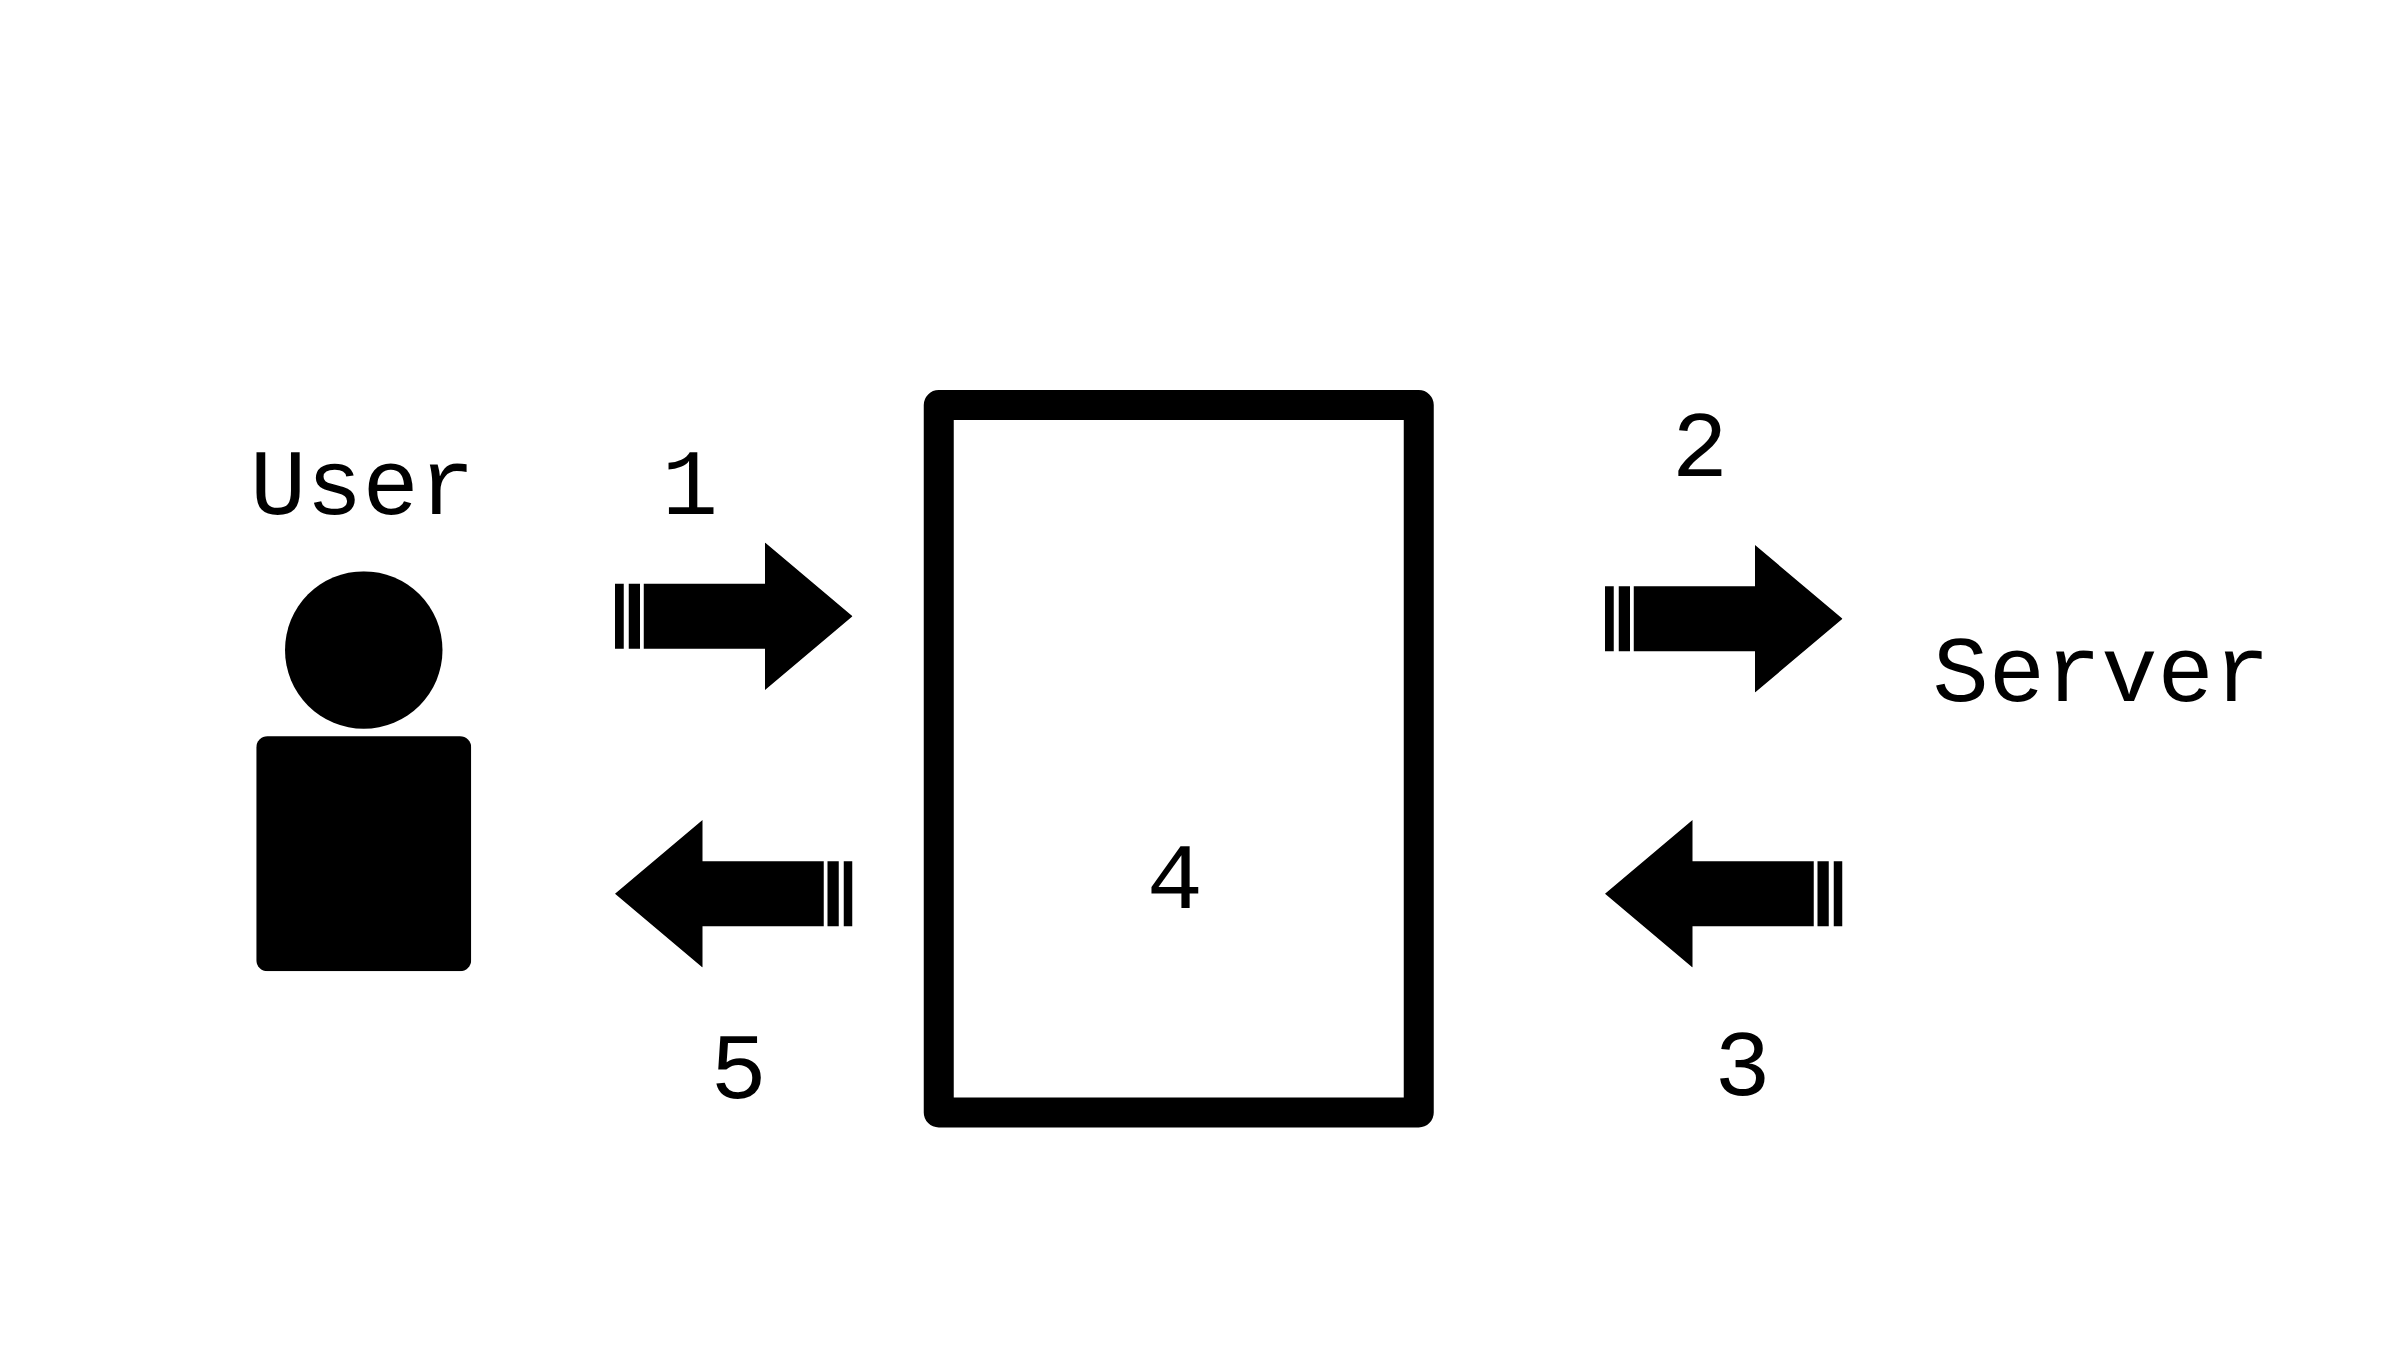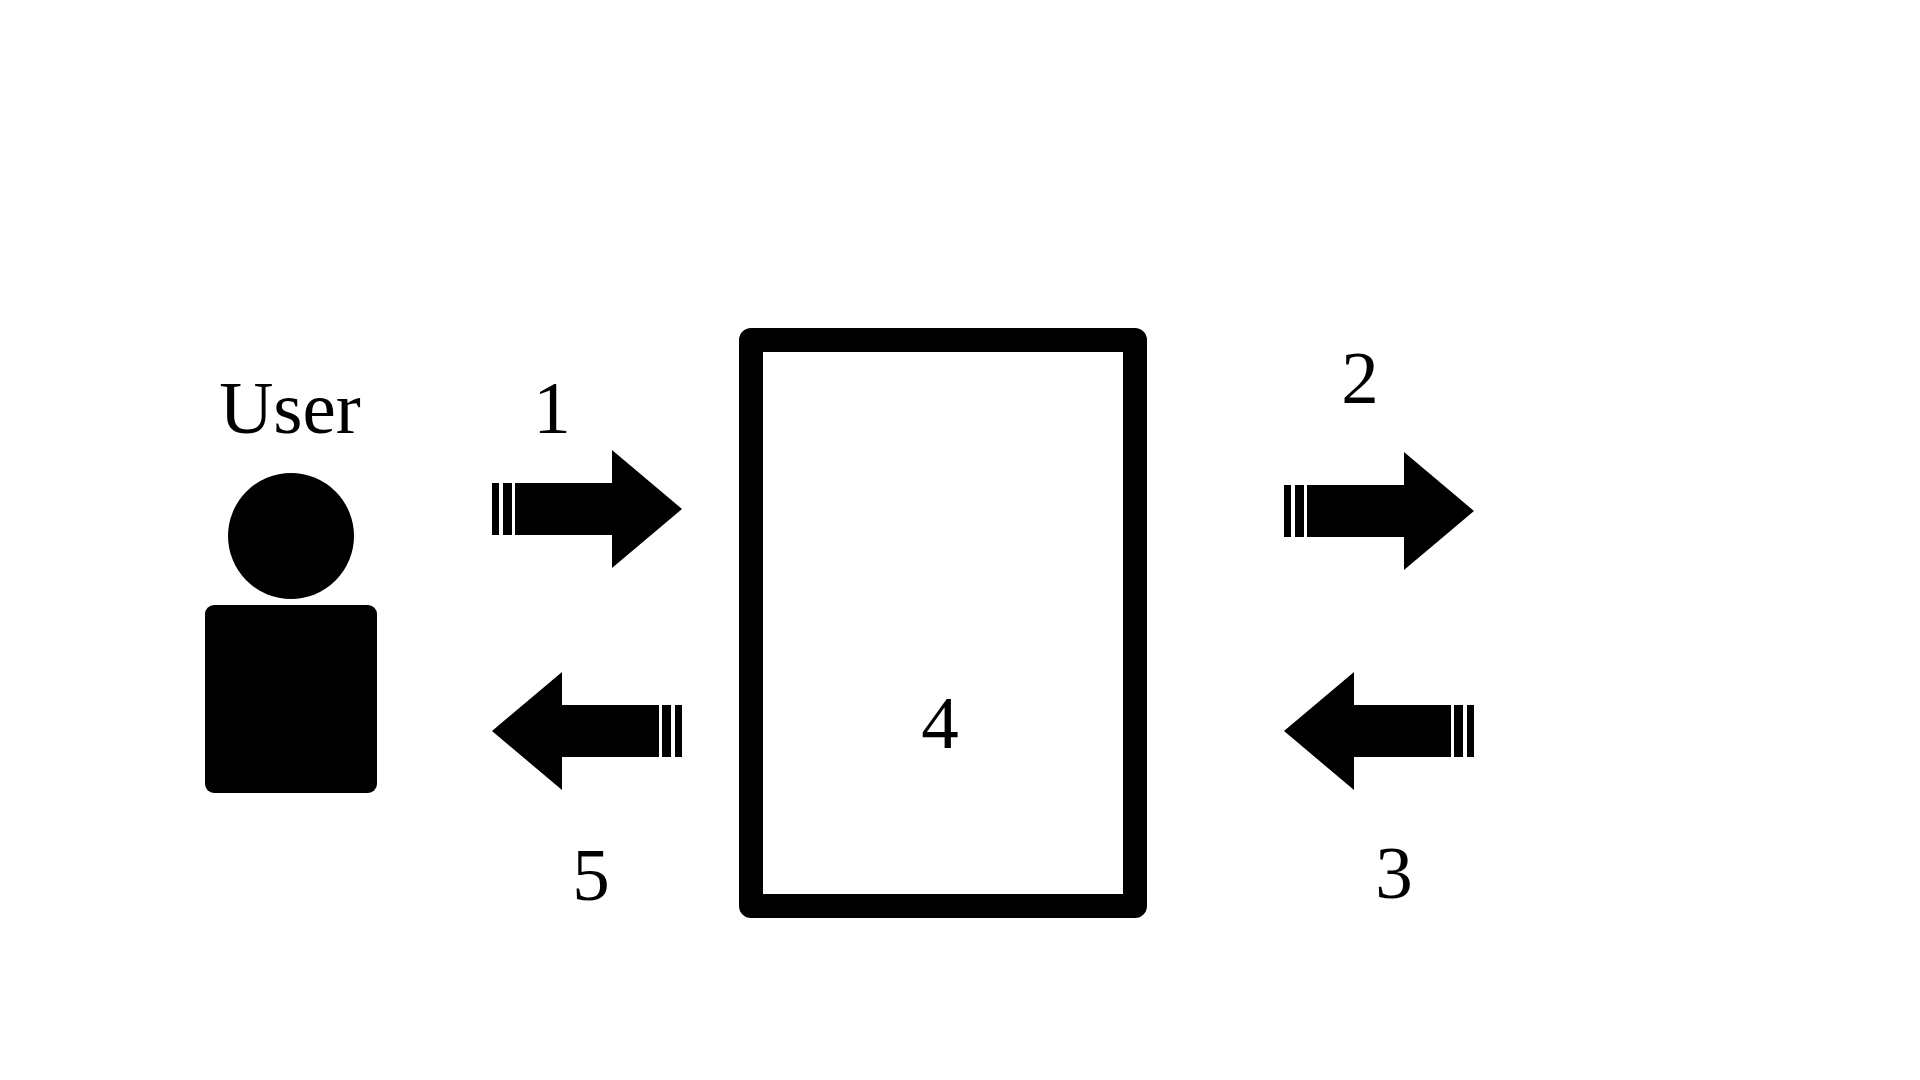--- a/index.html
+++ b/index.html
@@ -3,23 +3,22 @@
 <meta charset="utf-8">
 <style>
   :root { --ink: #000000; --bg: #ffffff; }
   * { margin: 0; padding: 0; box-sizing: border-box; }
   html, body { width: 1920px; height: 1080px; background: var(--bg); overflow: hidden; }
   .stage {
     position: relative;
     width: 1920px;
     height: 947px;
     background: var(--bg);
-    font-family: Liberation Serif, serif;
+    font-family: Liberation Mono, monospace;
     color: var(--ink);
-    margin-top: 16px;
   }
   .lbl {
     position: absolute;
     transform: translateX(-50%);
     font-size: 75px;
     line-height: 1;
     white-space: nowrap;
     color: var(--ink);
   }
   .arrow { position: absolute; width: 190px; height: 118px; }
@@ -78,20 +77,21 @@
 
   <div class="lbl step2-label">2</div>
   <div class="arrow arrow2">
     <svg viewBox="0 0 190 118" aria-hidden="true">
       <rect class="shape" x="0" y="33" width="7" height="52"></rect>
       <rect class="shape" x="11" y="33" width="9" height="52"></rect>
       <path class="shape" d="M23,33 H120 V0 L190,59 L120,118 V85 H23 Z"></path>
     </svg>
   </div>
 
+  <div class="lbl server-label">Server</div>
 
   <div class="arrow arrow3 flip">
     <svg viewBox="0 0 190 118" aria-hidden="true">
       <rect class="shape" x="0" y="33" width="7" height="52"></rect>
       <rect class="shape" x="11" y="33" width="9" height="52"></rect>
       <path class="shape" d="M23,33 H120 V0 L190,59 L120,118 V85 H23 Z"></path>
     </svg>
   </div>
   <div class="lbl step3-label">3</div>
 

